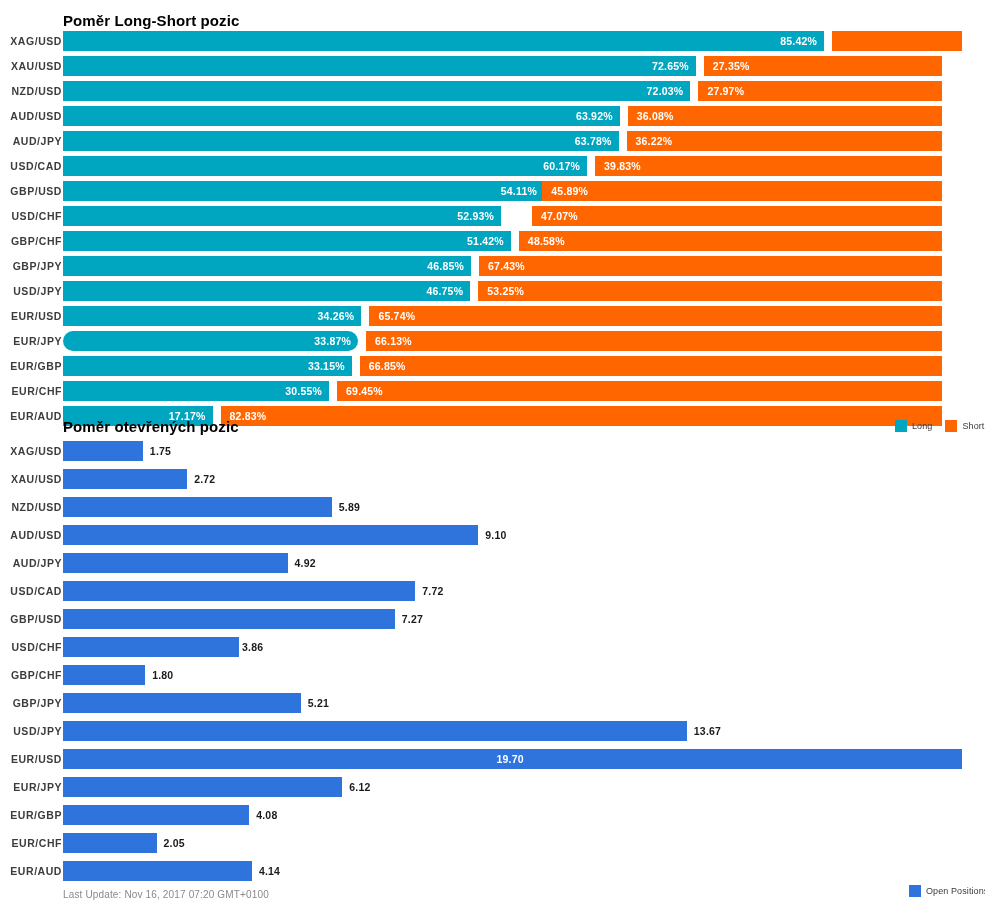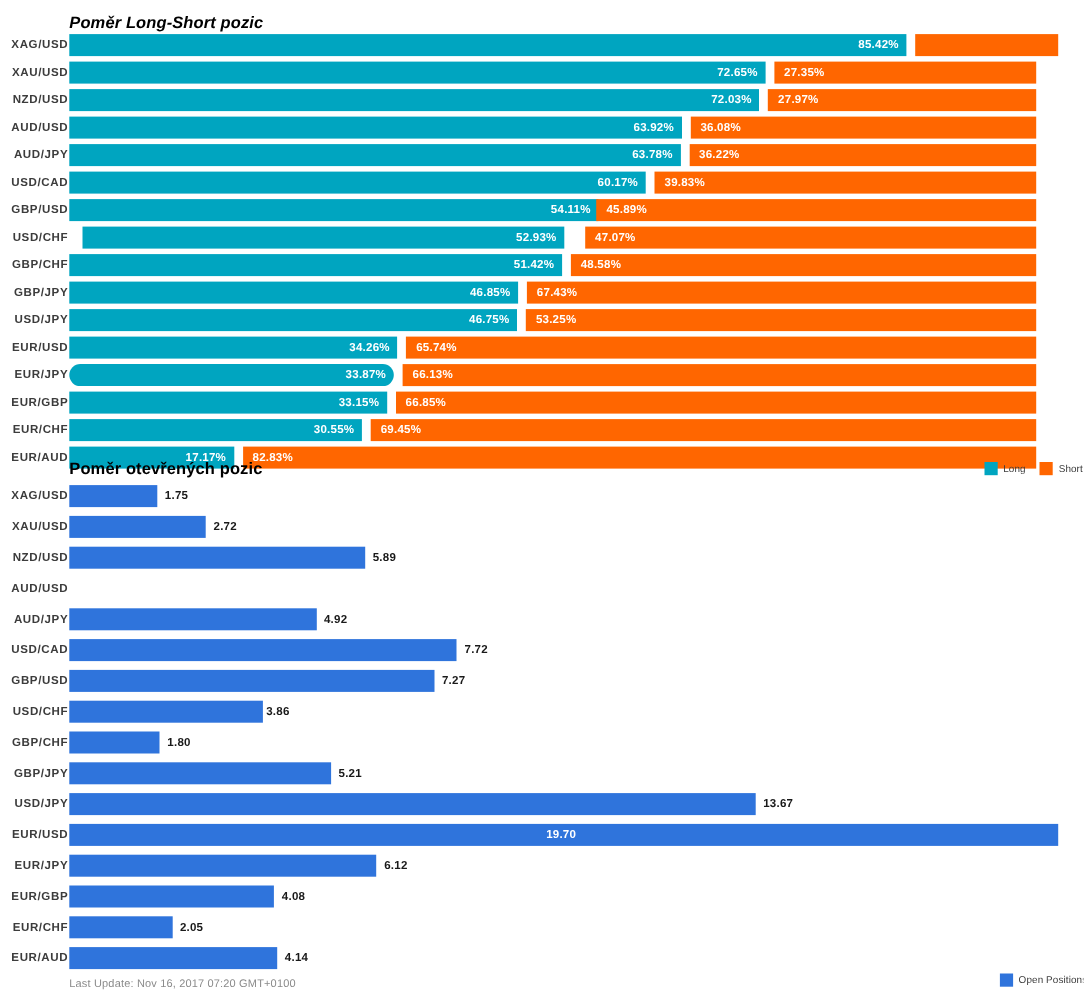--- a/index.html
+++ b/index.html
@@ -138,21 +138,21 @@
     color: #8a8a8a;
     letter-spacing: 0.15px;
     white-space: nowrap;
   }
 </style>
 </head>
 <body>
 
 <div class="chart-block" id="chart1" style="position:absolute; left:0; top:0; width:985px; height:412px;">
 
-  <div class="chart-title" style="position:absolute; left:63px; top:12px;font-style:italic;">Poměr Long-Short pozic</div>
+  <div class="chart-title" style="position:absolute; left:63px; top:12px;">Poměr Long-Short pozic</div>
 
   <div id="chart1-rows" style="position:absolute; left:0; top:31px; width:985px;">
       <div class="row">
         <div class="row-label">XAG/USD</div>
         <div class="track">
           <div class="seg seg-long" style="left: 0px; width: 761.092px;">
             <span class="seg-val">85.42%</span>
           </div>
           <div class="seg seg-short" style="left: 769.092px; width: 129.908px;"></div>
         </div>
@@ -219,21 +219,21 @@
             <span class="seg-val">54.11%</span>
           </div>
           <div class="seg seg-short" style="left: 479.298px; width: 399.702px;">
             <span class="seg-val">45.89%</span>
           </div>
         </div>
       </div>
       <div class="row">
         <div class="row-label">USD/CHF</div>
         <div class="track">
-          <div class="seg seg-long" style="left: 12px; width: 438px;">
+          <div class="seg seg-long" style="left: 0px; width: 438px;">
             <span class="seg-val">52.93%</span>
           </div>
           <div class="seg seg-short" style="left: 469.02px; width: 409.98px;">
             <span class="seg-val">47.07%</span>
           </div>
         </div>
       </div>
       <div class="row">
         <div class="row-label">GBP/CHF</div>
         <div class="track">
@@ -357,20 +357,24 @@
       </div>
       <div class="row" style="height: 28px;">
         <div class="row-label">NZD/USD</div>
         <div class="track">
           <div class="bar-blue" style="width: 268.787px;"></div>
           <span class="bar-val-out" style="left: 275.787px;">5.89</span>
         </div>
       </div>
       <div class="row" style="height: 28px;">
         <div class="row-label">AUD/USD</div>
+        <div class="track">
+          <div class="bar-blue" style="width: 415.274px;"></div>
+          <span class="bar-val-out" style="left: 422.274px;">9.10</span>
+        </div>
       </div>
       <div class="row" style="height: 28px;">
         <div class="row-label">AUD/JPY</div>
         <div class="track">
           <div class="bar-blue" style="width: 224.522px;"></div>
           <span class="bar-val-out" style="left: 231.522px;">4.92</span>
         </div>
       </div>
       <div class="row" style="height: 28px;">
         <div class="row-label">USD/CAD</div>

